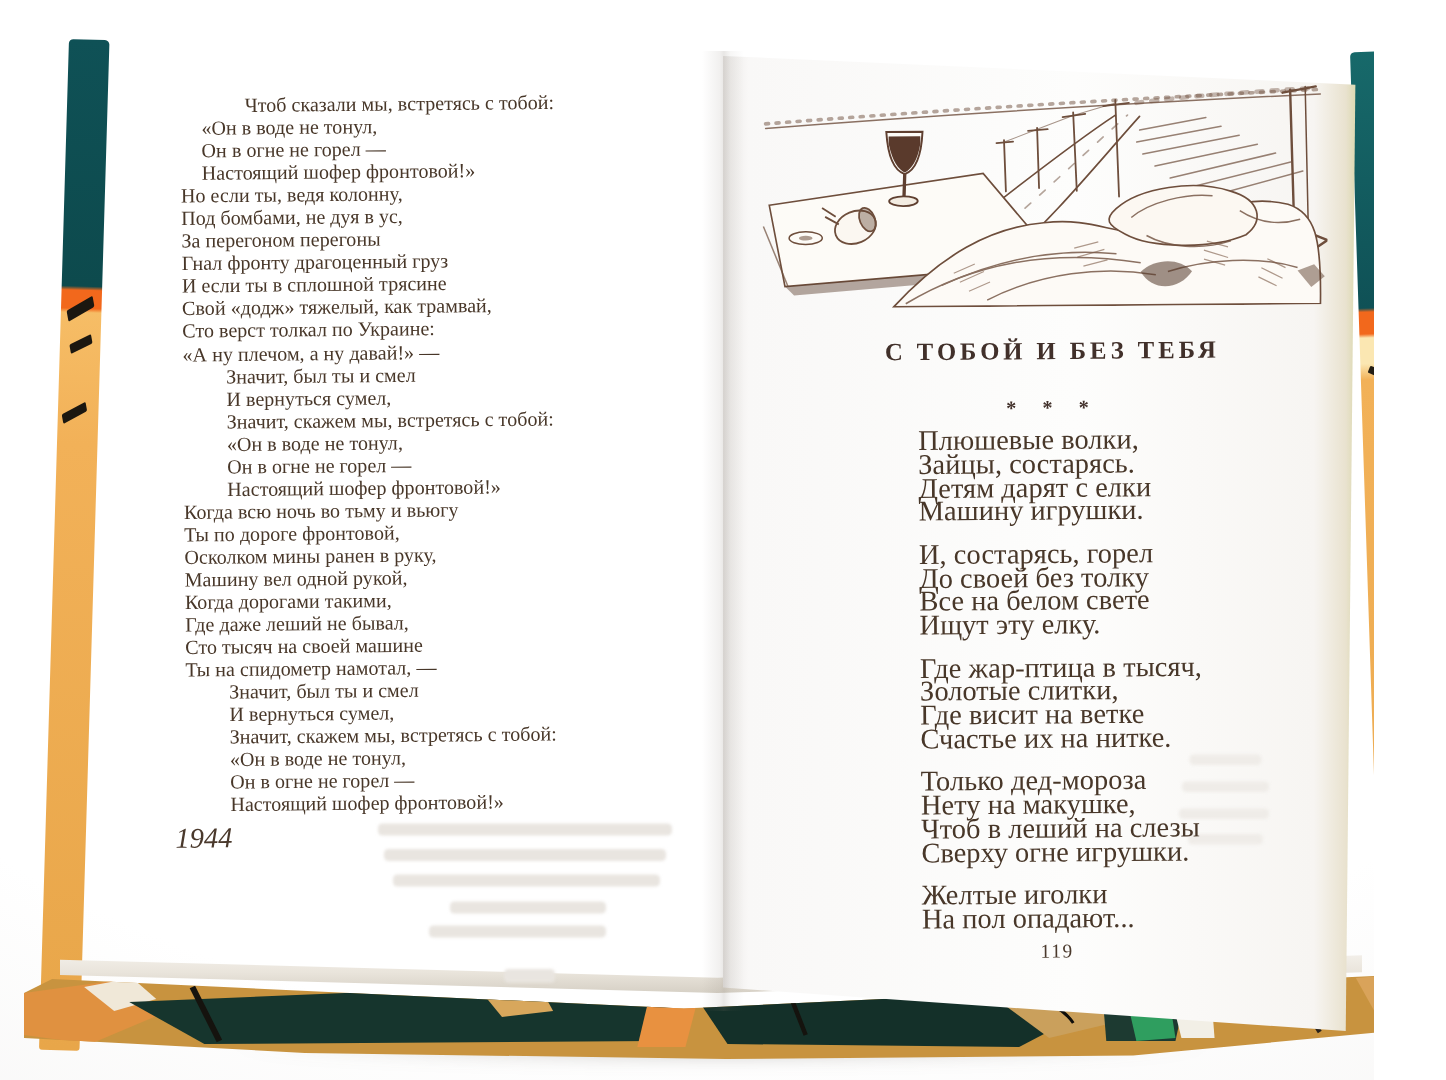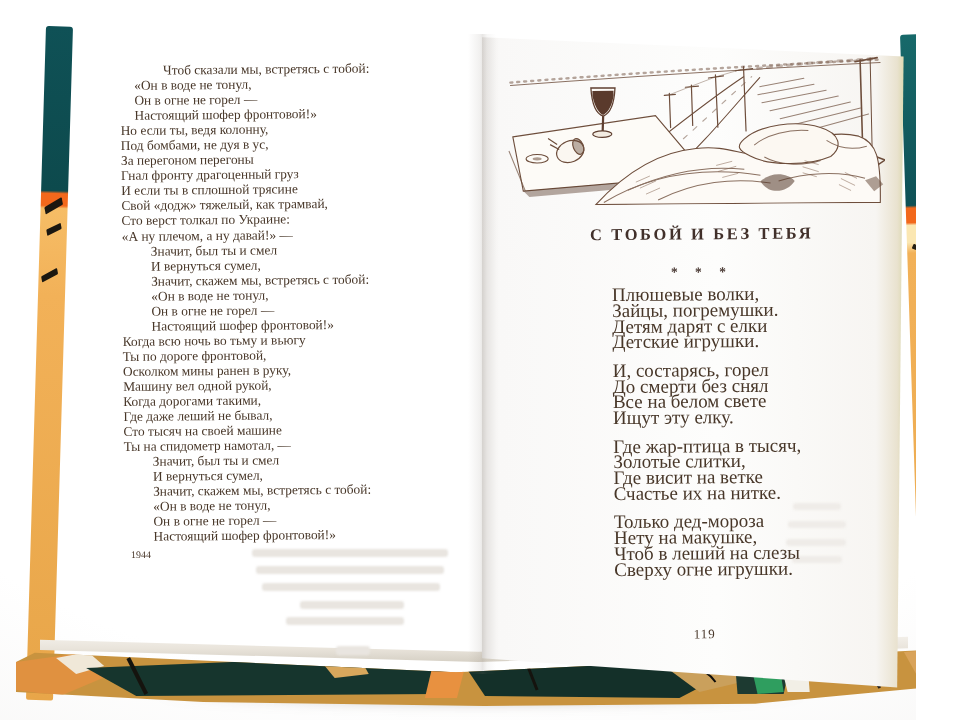--- a/index.html
+++ b/index.html
@@ -64,21 +64,21 @@
     position:absolute;left:468px;top:34px;width:28px;height:640px;z-index:5;
     background:linear-gradient(to right, rgba(120,110,100,0) 0%, rgba(120,110,100,.10) 42%, rgba(120,110,100,.17) 52%, rgba(120,110,100,.06) 68%, rgba(120,110,100,0) 100%);
   }
   
   .left-poem{
     position:absolute;left:120px;top:63px;z-index:6;
     transform:rotate(-0.55deg);transform-origin:top left;
   }
   .pline{font-size:13.4px;line-height:15.05px;white-space:nowrap;color:#483729;}
   .ind1{padding-left:14px}.ind2{padding-left:29px}.ind3{padding-left:43px}
-  .year{position:absolute;left:131px;top:549px;z-index:6;font-size:10px;color:#4a392c;transform:rotate(-0.6deg);}
+  .year{position:absolute;left:117px;top:549px;z-index:6;font-style:italic;font-size:19px;color:#4a392c;transform:rotate(-0.6deg);}
   
   .ghost{position:absolute;background:#e9e5e0;border-radius:3px;filter:blur(1.1px);z-index:5;}
   .ghost.r{background:#efece8;}
   
   .rp-content{position:absolute;left:490px;top:34px;width:420px;height:660px;z-index:6;transform:rotate(-0.45deg);transform-origin:top left;}
   .illustration{position:absolute;left:16px;top:20px;width:378px;height:152px;}
   .illustration svg{display:block;width:100%;height:100%;}
   .section-title{position:absolute;left:0;top:192px;width:100%;text-align:center;
     font-size:16.5px;font-weight:bold;letter-spacing:2.6px;color:#41302a;white-space:nowrap;}
   .separator{position:absolute;left:0;top:232px;width:100%;text-align:center;
@@ -258,39 +258,43 @@
           <path d="M252 128 C262 119 278 119 286 128 C278 140 260 142 252 128 Z" fill="rgba(82,54,40,.55)"></path>
           <path d="M356 128 l11 -4 7 8 -9 7 z" fill="rgba(96,66,48,.5)"></path>
         </g>
       </svg>
     </div>
     <div class="section-title">С ТОБОЙ И БЕЗ ТЕБЯ</div>
     <div class="separator">* * *</div>
     <div class="stanzas">
         <div class="stanza">
           <div class="sline">Плюшевые волки,</div>
-          <div class="sline">Зайцы, погремушки.</div>
+          <div class="sline">Зайцы, состарясь.</div>
           <div class="sline">Детям дарят с елки</div>
-          <div class="sline">Детские игрушки.</div>
+          <div class="sline">Машину игрушки.</div>
         </div>
         <div class="stanza">
           <div class="sline">И, состарясь, горел</div>
-          <div class="sline">До смерти без снял</div>
+          <div class="sline">До своей без толку</div>
           <div class="sline">Все на белом свете</div>
           <div class="sline">Ищут эту елку.</div>
         </div>
         <div class="stanza">
           <div class="sline">Где жар-птица в тысяч,</div>
           <div class="sline">Золотые слитки,</div>
           <div class="sline">Где висит на ветке</div>
           <div class="sline">Счастье их на нитке.</div>
         </div>
         <div class="stanza">
           <div class="sline">Только дед-мороза</div>
           <div class="sline">Нету на макушке,</div>
           <div class="sline">Чтоб в леший на слезы</div>
           <div class="sline">Сверху огне игрушки.</div>
         </div>
+        <div class="stanza">
+          <div class="sline">Желтые иголки</div>
+          <div class="sline">На пол опадают...</div>
+        </div>
       </div>
     <div class="page-number">119</div>
   </div>
 
 </div>
 
 </body></html>

